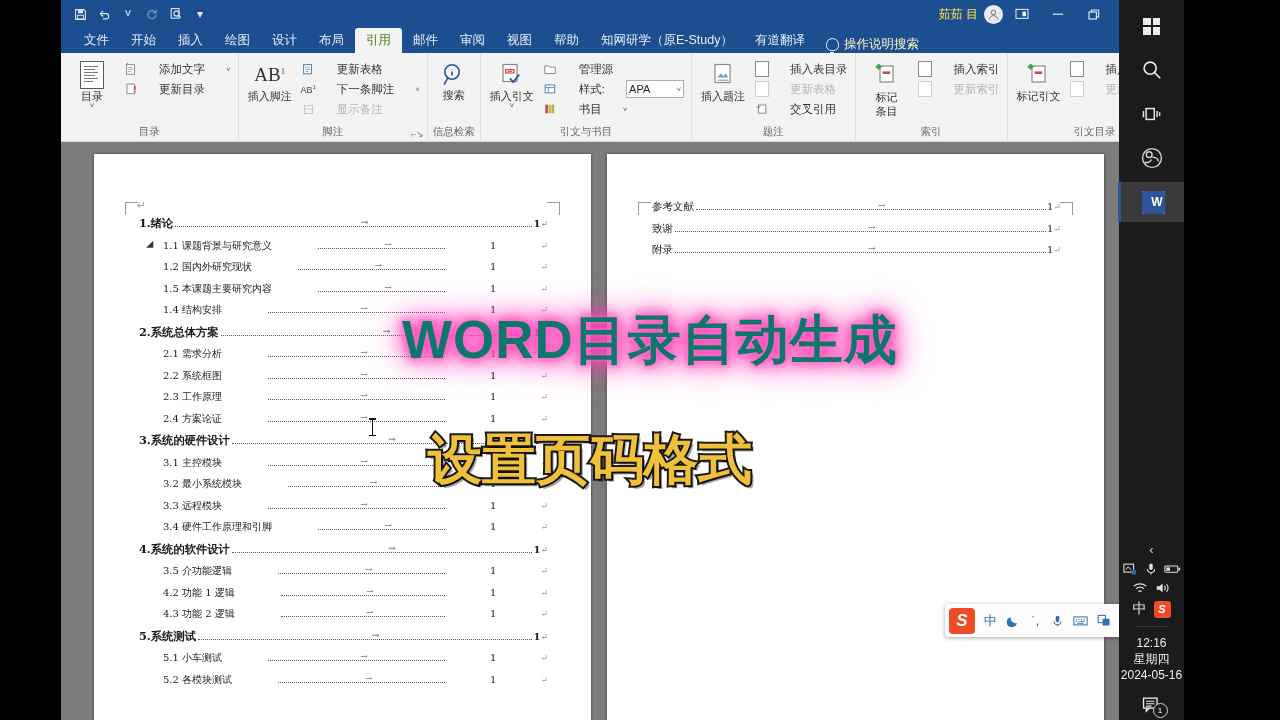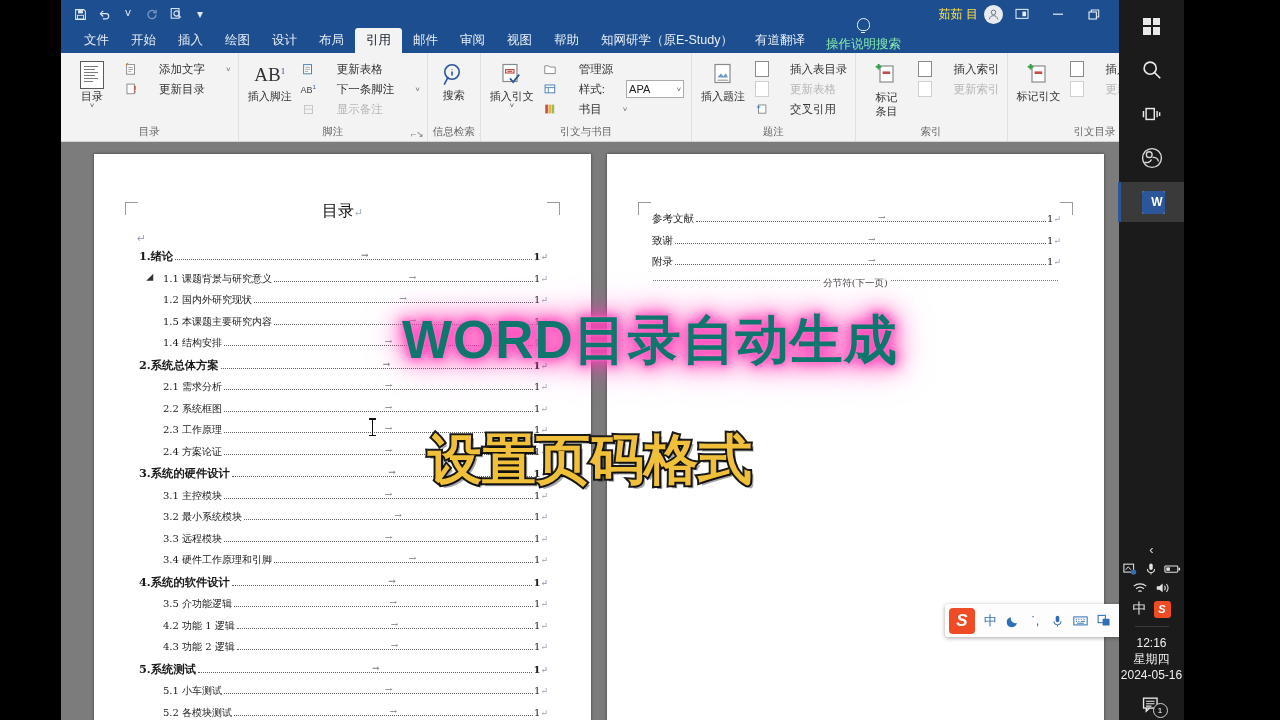--- a/index.html
+++ b/index.html
@@ -16,22 +16,22 @@
   .qat .qbtn.dim{color:#7f9dc4;}
   .title-text{position:absolute;left:0;right:0;text-align:center;color:#eef3fa;font-size:12.5px;letter-spacing:.2px;pointer-events:none;}
   .title-right{margin-left:auto;display:flex;align-items:center;gap:2px;padding-right:4px;}
   .user-name{color:#fde047;font-size:12px;margin-right:4px;}
   .avatar{width:19px;height:19px;border-radius:50%;background:#e8ecf1;display:flex;align-items:center;justify-content:center;color:#6b7480;font-size:12px;}
   .wbtn{width:34px;height:26px;display:flex;align-items:center;justify-content:center;color:#e7eef8;font-size:12px;}
 
   
   .tabbar{height:25px;background:#1d4e8f;display:flex;align-items:flex-end;padding-left:12px;font-size:12.5px;}
   .tab{padding:3px 11px 4px;color:#e8eef7;height:18px;line-height:18px;}
-  .tab.active{background:#f3f3f3;color:#0f172a;border-radius:3px 3px 0 0;}
-  .tabbar .tell-me{display:flex;align-items:center;gap:5px;color:#86efac;padding-left:10px;flex-direction:column;}
+  .tab.active{background:#f3f3f3;color:#4d7c0f;border-radius:3px 3px 0 0;}
+  .tabbar .tell-me{display:flex;align-items:center;gap:5px;color:#fef9c3;padding-left:10px;}
   .bulb{display:inline-block;width:11px;height:11px;border:1.4px solid #e8eef7;border-radius:50% 50% 40% 40%;position:relative;}
   .bulb:after{content:"";position:absolute;left:3px;bottom:-3px;width:4px;height:2px;border-bottom:1.4px solid #e8eef7;}
 
   
   .ribbon{height:88px;background:#f3f3f3;border-bottom:1px solid #d4d4d4;display:flex;position:relative;}
   .grp{position:relative;display:flex;flex-direction:column;justify-content:space-between;padding:3px 5px 0;border-right:1px solid #e0e0e0;}
   .grp-body{display:flex;align-items:flex-start;gap:3px;padding-top:2px;}
   .grp-title{text-align:center;font-size:10.5px;color:#666;padding-bottom:2px;}
   .bigbtn{display:flex;flex-direction:column;align-items:center;width:52px;font-size:11px;color:#333;padding-top:2px;}
   .bigbtn .ico{height:30px;display:flex;align-items:center;justify-content:center;}
@@ -58,21 +58,21 @@
   .page-inner{position:absolute;left:43px;right:43px;top:35px;}
   .corner{position:absolute;width:12px;height:12px;}
   .corner.tl{left:31px;top:48px;border-left:1px solid #9a9a9a;border-top:1px solid #9a9a9a;}
   .corner.tr{right:31px;top:48px;border-right:1px solid #9a9a9a;border-top:1px solid #9a9a9a;}
   .doc-h1{text-align:center;font-family:"DejaVu Serif","Liberation Serif",serif;font-size:16px;color:#111;margin:12px 0 0;}
   .pilcrow{color:#9aa6b8;font-size:11px;}
   .blank-line{font-size:11px;color:#9aa6b8;margin:10px 0 4px;}
   .toc{font-family:"DejaVu Serif","Liberation Serif",serif;}
   .toc-row{display:flex;align-items:baseline;font-size:10.5px;color:#1a1a1a;margin-bottom:7.5px;position:relative;}
   .toc-row.lvl1{font-weight:bold;font-size:11.3px;padding-left:2px;}
-  .toc-row.lvl2{padding-left:26px;font-size:10px;}
+  .toc-row.lvl2{padding-left:26px;font-size:10px;gap:44px;}
   .toc-row .txt{white-space:nowrap;}
   .toc-row .dots{flex:1;border-bottom:1.2px dotted #5c5c5c;margin:0 1px 3px 2px;position:relative;}
   .toc-row .tabarrow{position:absolute;left:52%;bottom:-1px;font-size:9px;color:#7b7b7b;}
   .toc-row .pg{white-space:nowrap;font-size:10px;}
   .toc-row .ret{color:#9aa6b8;font-size:9px;}
   .collapse-tri{position:absolute;left:12px;top:2px;width:0;height:0;border-left:5px solid #333;border-top:5px solid transparent;border-bottom:5px solid transparent;transform:rotate(45deg);}
   .section-break{display:flex;align-items:center;justify-content:center;font-size:9.5px;color:#444;margin-top:6px;}
   .section-break .ln{flex:1;border-bottom:1px dotted #777;margin:0 3px;position:relative;top:-3px;}
   .caret-cursor{position:absolute;left:278px;top:264px;width:1px;height:18px;background:#111;}
   .caret-cursor:before,.caret-cursor:after{content:"";position:absolute;left:-3px;width:7px;height:1.5px;background:#111;}
@@ -473,23 +473,20 @@
       <div class="ribbon-collapse">^</div>
     </div>
 
     <div class="docarea">
       <div class="pages">
 
         <div class="page">
           <div class="corner tl"></div>
           <div class="corner tr"></div>
           <div class="page-inner">
-            <div class="doc-h1">
-              <span>目录</span><span class="pilcrow">↵</span>
-            </div>
             <div class="blank-line">↵</div>
             <div class="toc">
 
               <div class="toc-row lvl1">
                 <span class="txt">1.绪论</span>
                 <span class="dots">
                     <span class="tabarrow">→</span>
                   </span>
                 <span class="pg">1</span>
                   <span class="ret">↵</span>
@@ -686,21 +683,21 @@
               </div>
 
             </div>
           </div>
           <div class="caret-cursor"></div>
         </div>
 
         <div class="page">
           <div class="corner tl"></div>
           <div class="corner tr"></div>
-          <div class="page-inner" style="top:58px;">
+          <div class="page-inner" style="top:46px;">
             <div class="toc">
               <div class="toc-row lvl1" style="font-weight:normal;font-size:10.5px;">
                 <span class="txt">参考文献</span>
                 <span class="dots">
                     <span class="tabarrow">→</span>
                   </span>
                 <span class="pg">1</span>
                   <span class="ret">↵</span>
               </div>
               <div class="toc-row lvl1" style="font-weight:normal;font-size:10.5px;">
@@ -711,25 +708,20 @@
                 <span class="pg">1</span>
                   <span class="ret">↵</span>
               </div>
               <div class="toc-row lvl1" style="font-weight:normal;font-size:10.5px;">
                 <span class="txt">附录</span>
                 <span class="dots">
                     <span class="tabarrow">→</span>
                   </span>
                 <span class="pg">1</span>
                   <span class="ret">↵</span>
-              </div>
-              <div class="section-break">
-                <span class="ln"></span>
-                <span>分节符(下一页)</span>
-                <span class="ln"></span>
               </div>
             </div>
           </div>
         </div>
 
       </div>
 
       <div class="vscroll">
         <div class="arrow">▲</div>
         <div class="thumb"></div>

